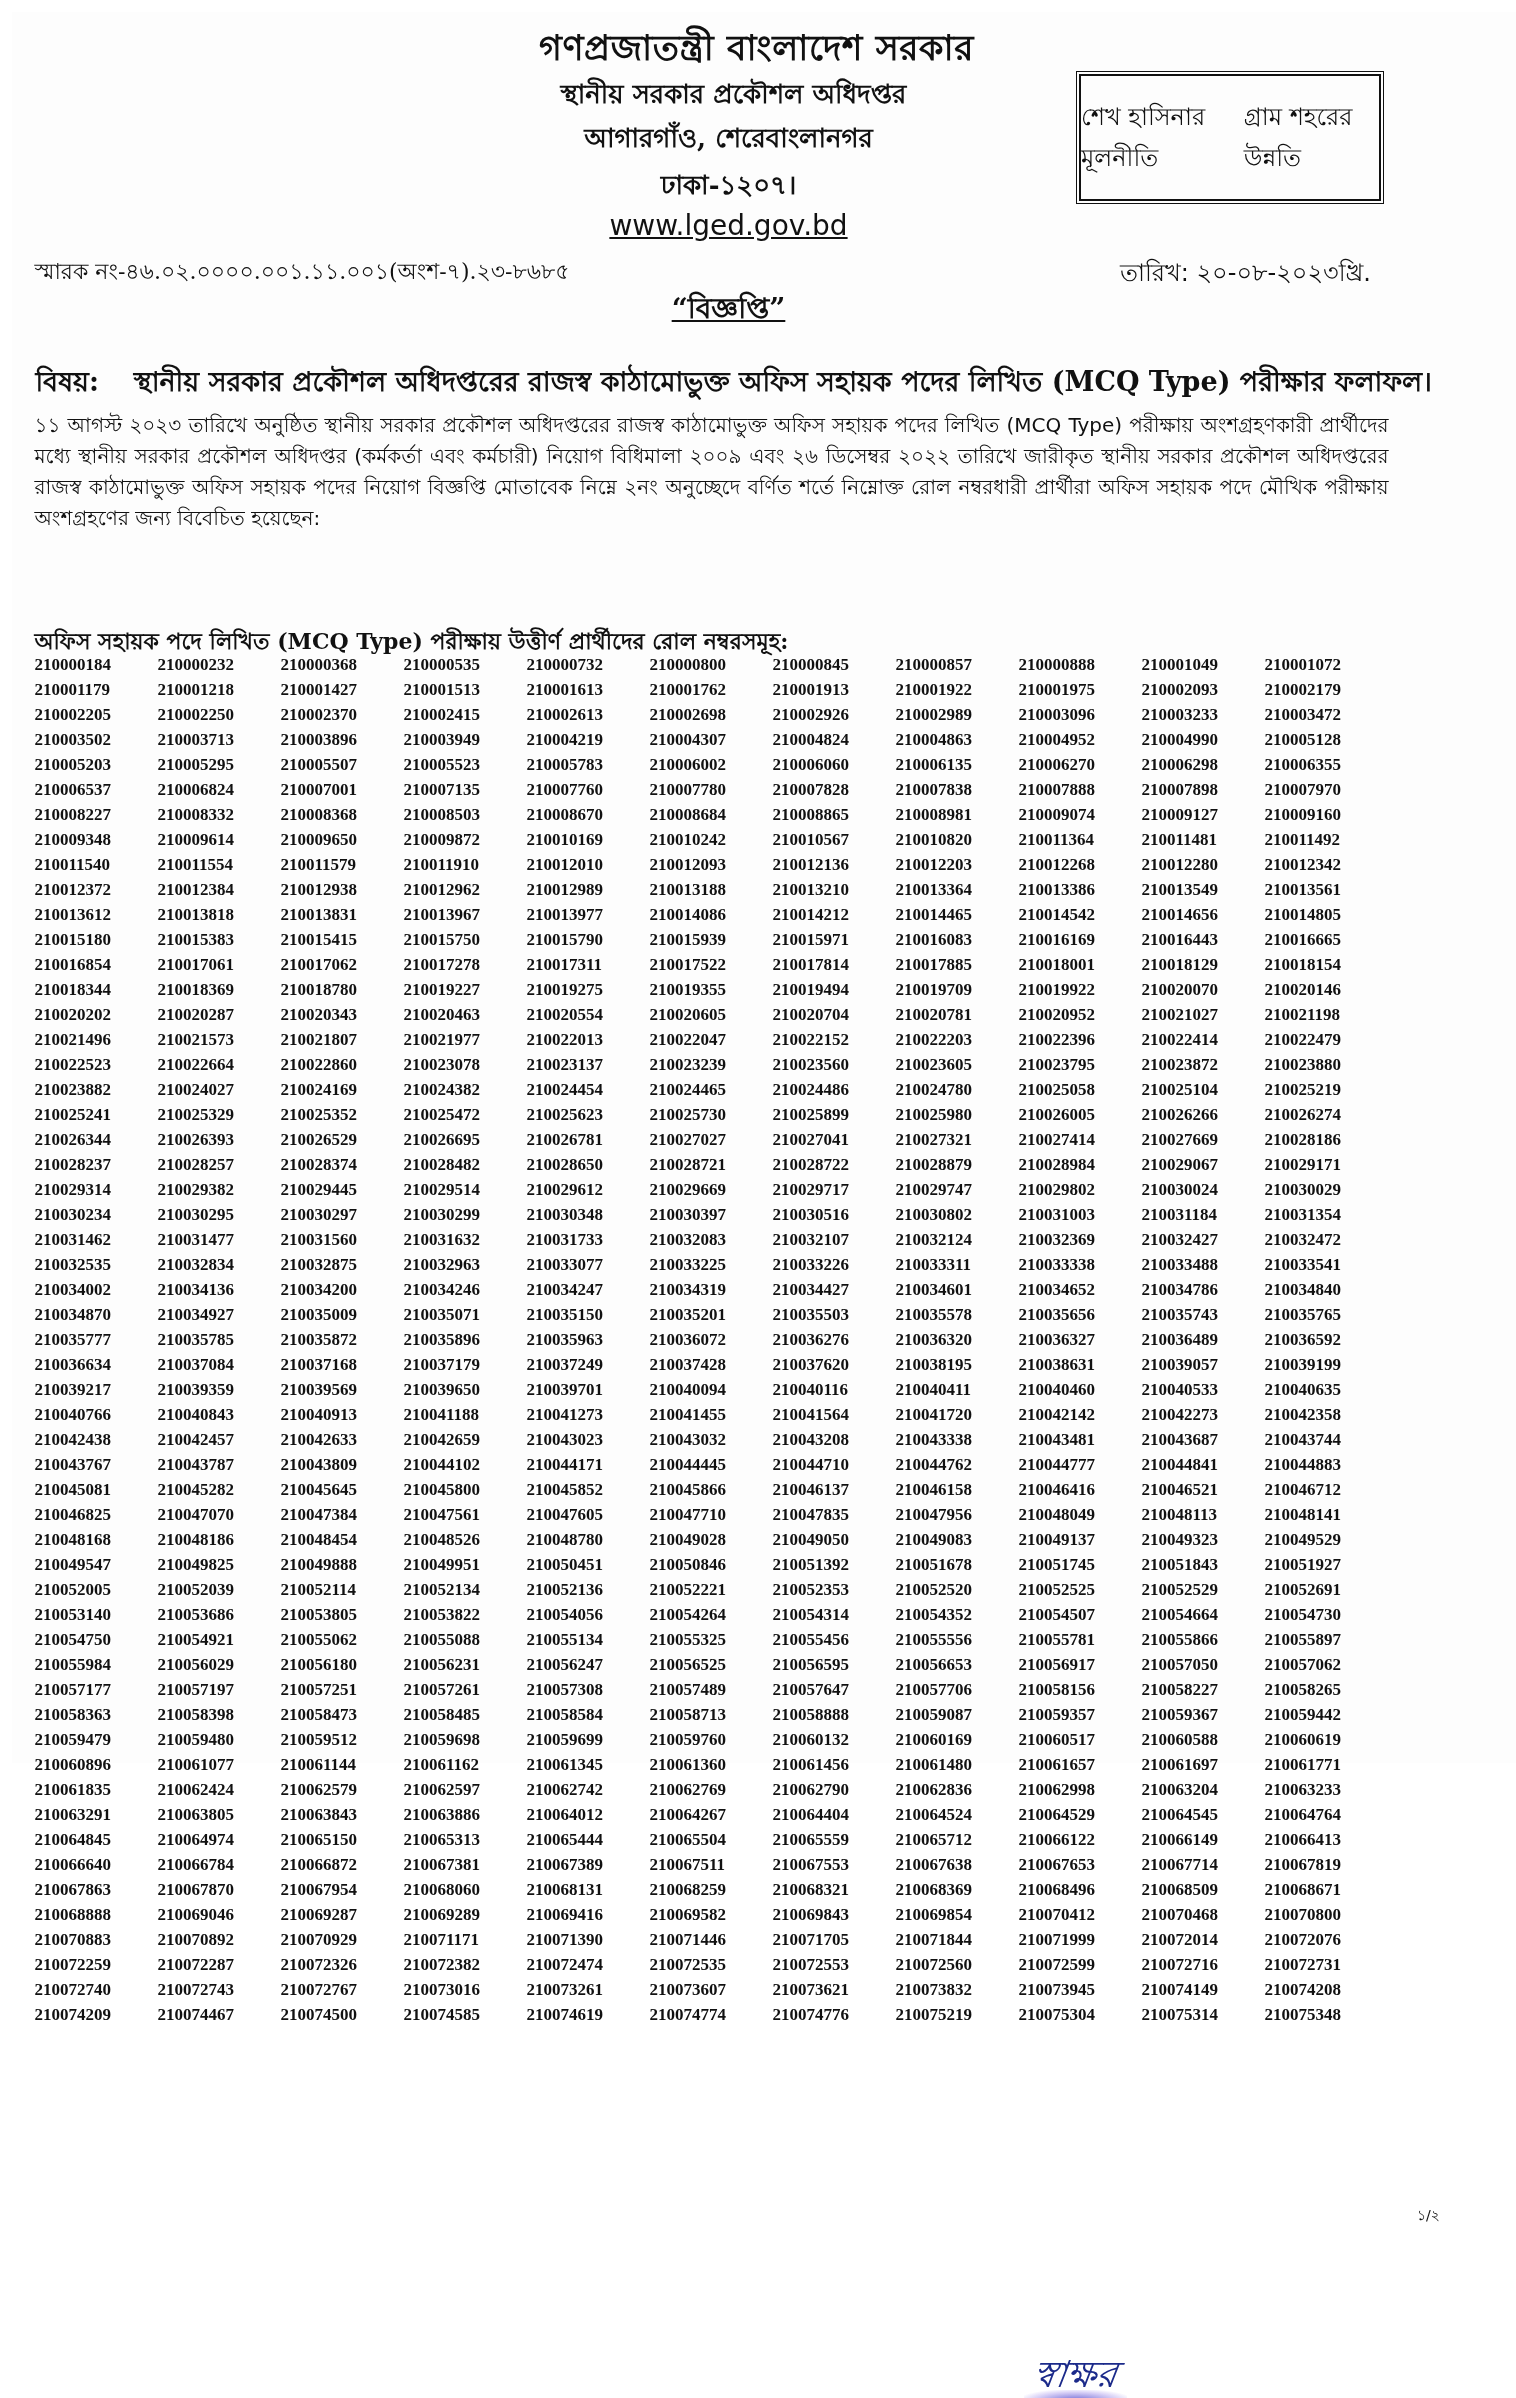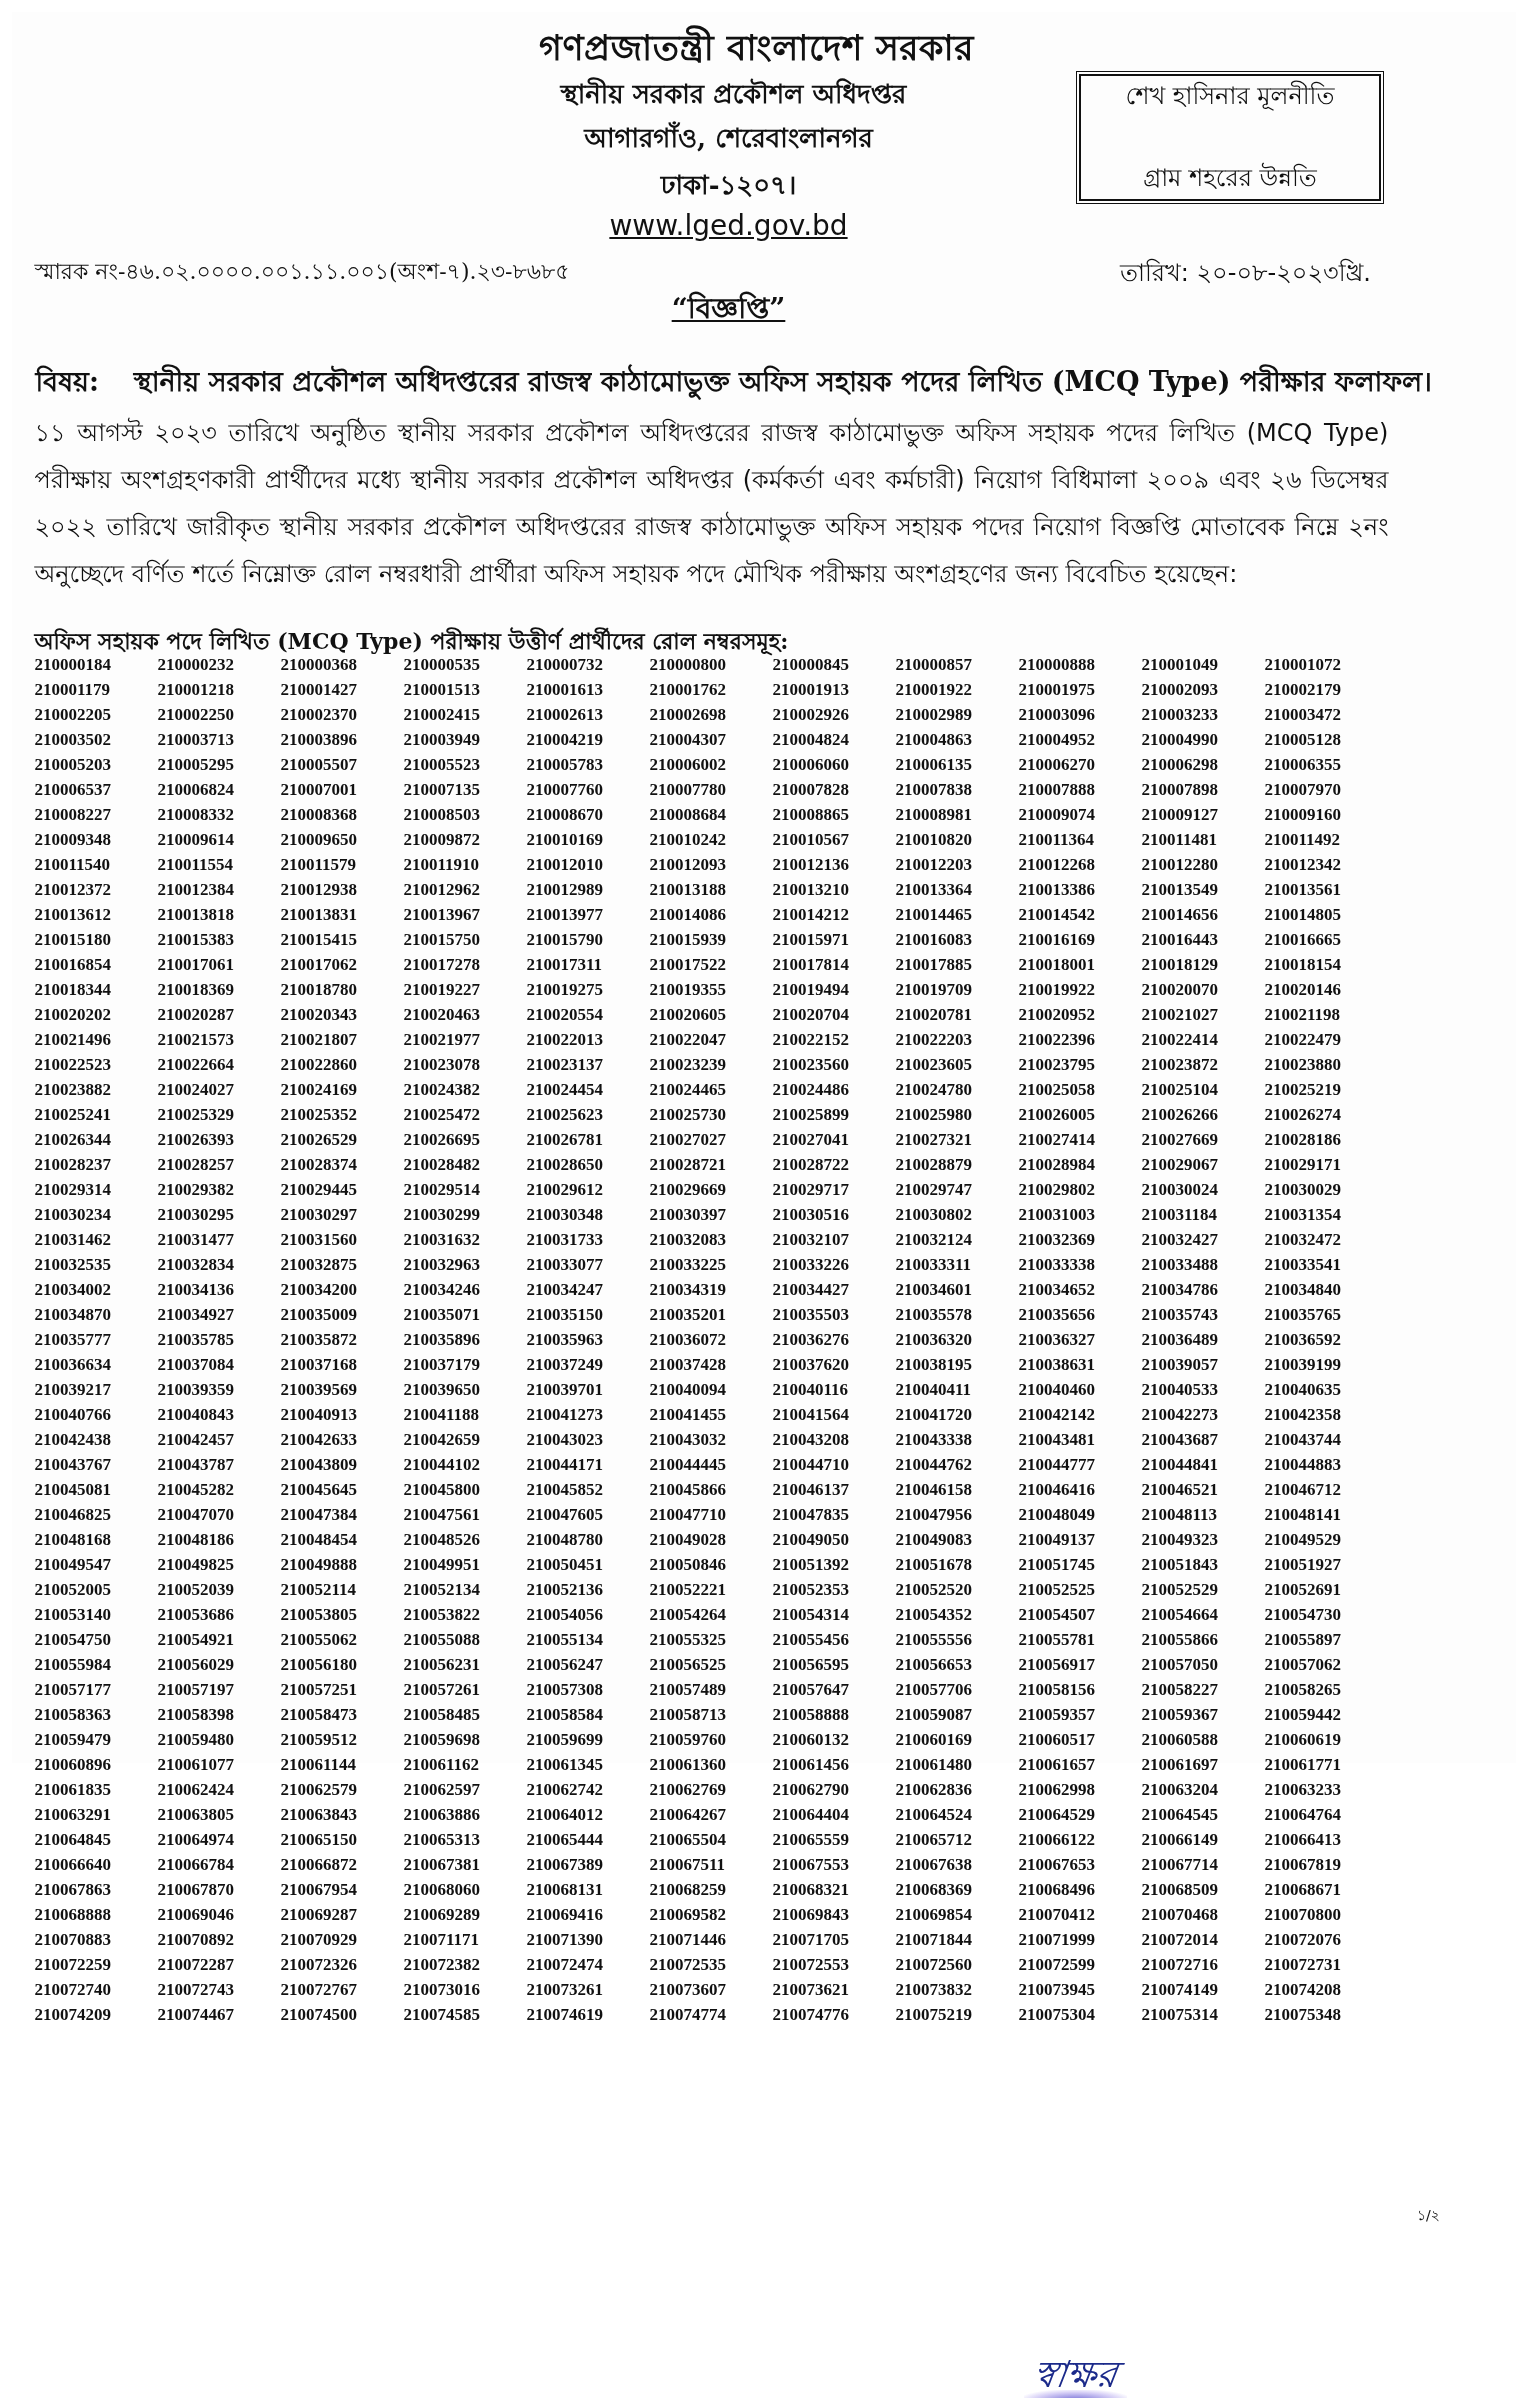--- a/index.html
+++ b/index.html
@@ -12,39 +12,39 @@
     .hdr-line { position: absolute; left: 0; width: 1517px; text-align: center; font-weight: bold; }
     .hdr-govt { top: 9.4px; font-size: 35px; letter-spacing: 0.5px; left: -14px; }
     .hdr-dept { top: 62px; font-size: 26px; left: -37px; }
     .hdr-addr { top: 106px; font-size: 26px; left: -42px; }
     .hdr-city { top: 153px; font-size: 26px; left: -42px; }
     .hdr-web  { top: 197px; font-size: 28px; left: -42px; text-decoration: underline; font-family: "DejaVu Sans", sans-serif; font-weight: normal; }
 
     .motto-box {
       position: absolute; left: 1067px; top: 62px; width: 302px; height: 127px;
       border: 2.8px solid #111; outline: 1.4px solid #111; outline-offset: 2.8px;
-      box-sizing: border-box; display: flex; flex-direction: column; justify-content: space-between; align-items: center;
+      box-sizing: border-box; display: flex; flex-direction: row; justify-content: flex-end; align-items: center;
       font-size: 24px; line-height: 41px; font-family: "DejaVu Sans", sans-serif;
     }
 
     .memo-no { position: absolute; left: 22.5px; top: 242px; font-size: 22px; font-weight: normal; }
     .memo-date { position: absolute; left: 1108px; top: 242px; font-size: 24px; font-family: "DejaVu Sans", sans-serif; }
 
     .notice-title {
       position: absolute; left: 0; width: 1517px; top: 275px; text-align: center;
       font-size: 28px; font-weight: bold; left: -42px;
     }
     .notice-title span { text-decoration: underline; }
 
     .subject { position: absolute; left: 23.4px; top: 349px; font-size: 27px; font-weight: bold; white-space: nowrap; }
     .subject .label { display: inline-block; width: 89px; }
 
     .body-para {
       position: absolute; left: 22.5px; top: 398px; width: 1354px;
-      font-size: 24px; line-height: 47px; text-align: justify;
+      font-size: 20px; line-height: 31px; text-align: justify;
       font-family: "DejaVu Sans", sans-serif;
     }
 
     .list-heading { position: absolute; left: 22.5px; top: 612px; font-size: 22px; font-weight: bold; }
 
     .roll-grid {
       position: absolute; left: 22.5px; top: 640px; width: 1354px;
       display: grid; grid-template-columns: repeat(11, 123px);
       grid-auto-rows: 25px; column-gap: 0;
       font-family: "Liberation Serif", "DejaVu Serif", serif; font-weight: bold; font-size: 17px;

